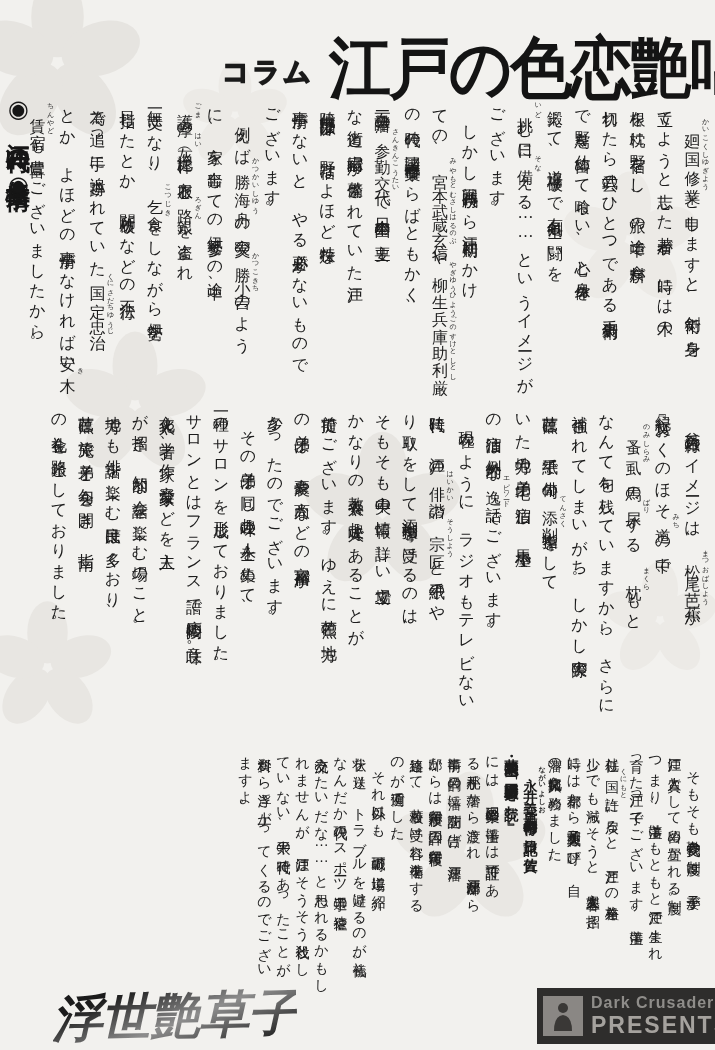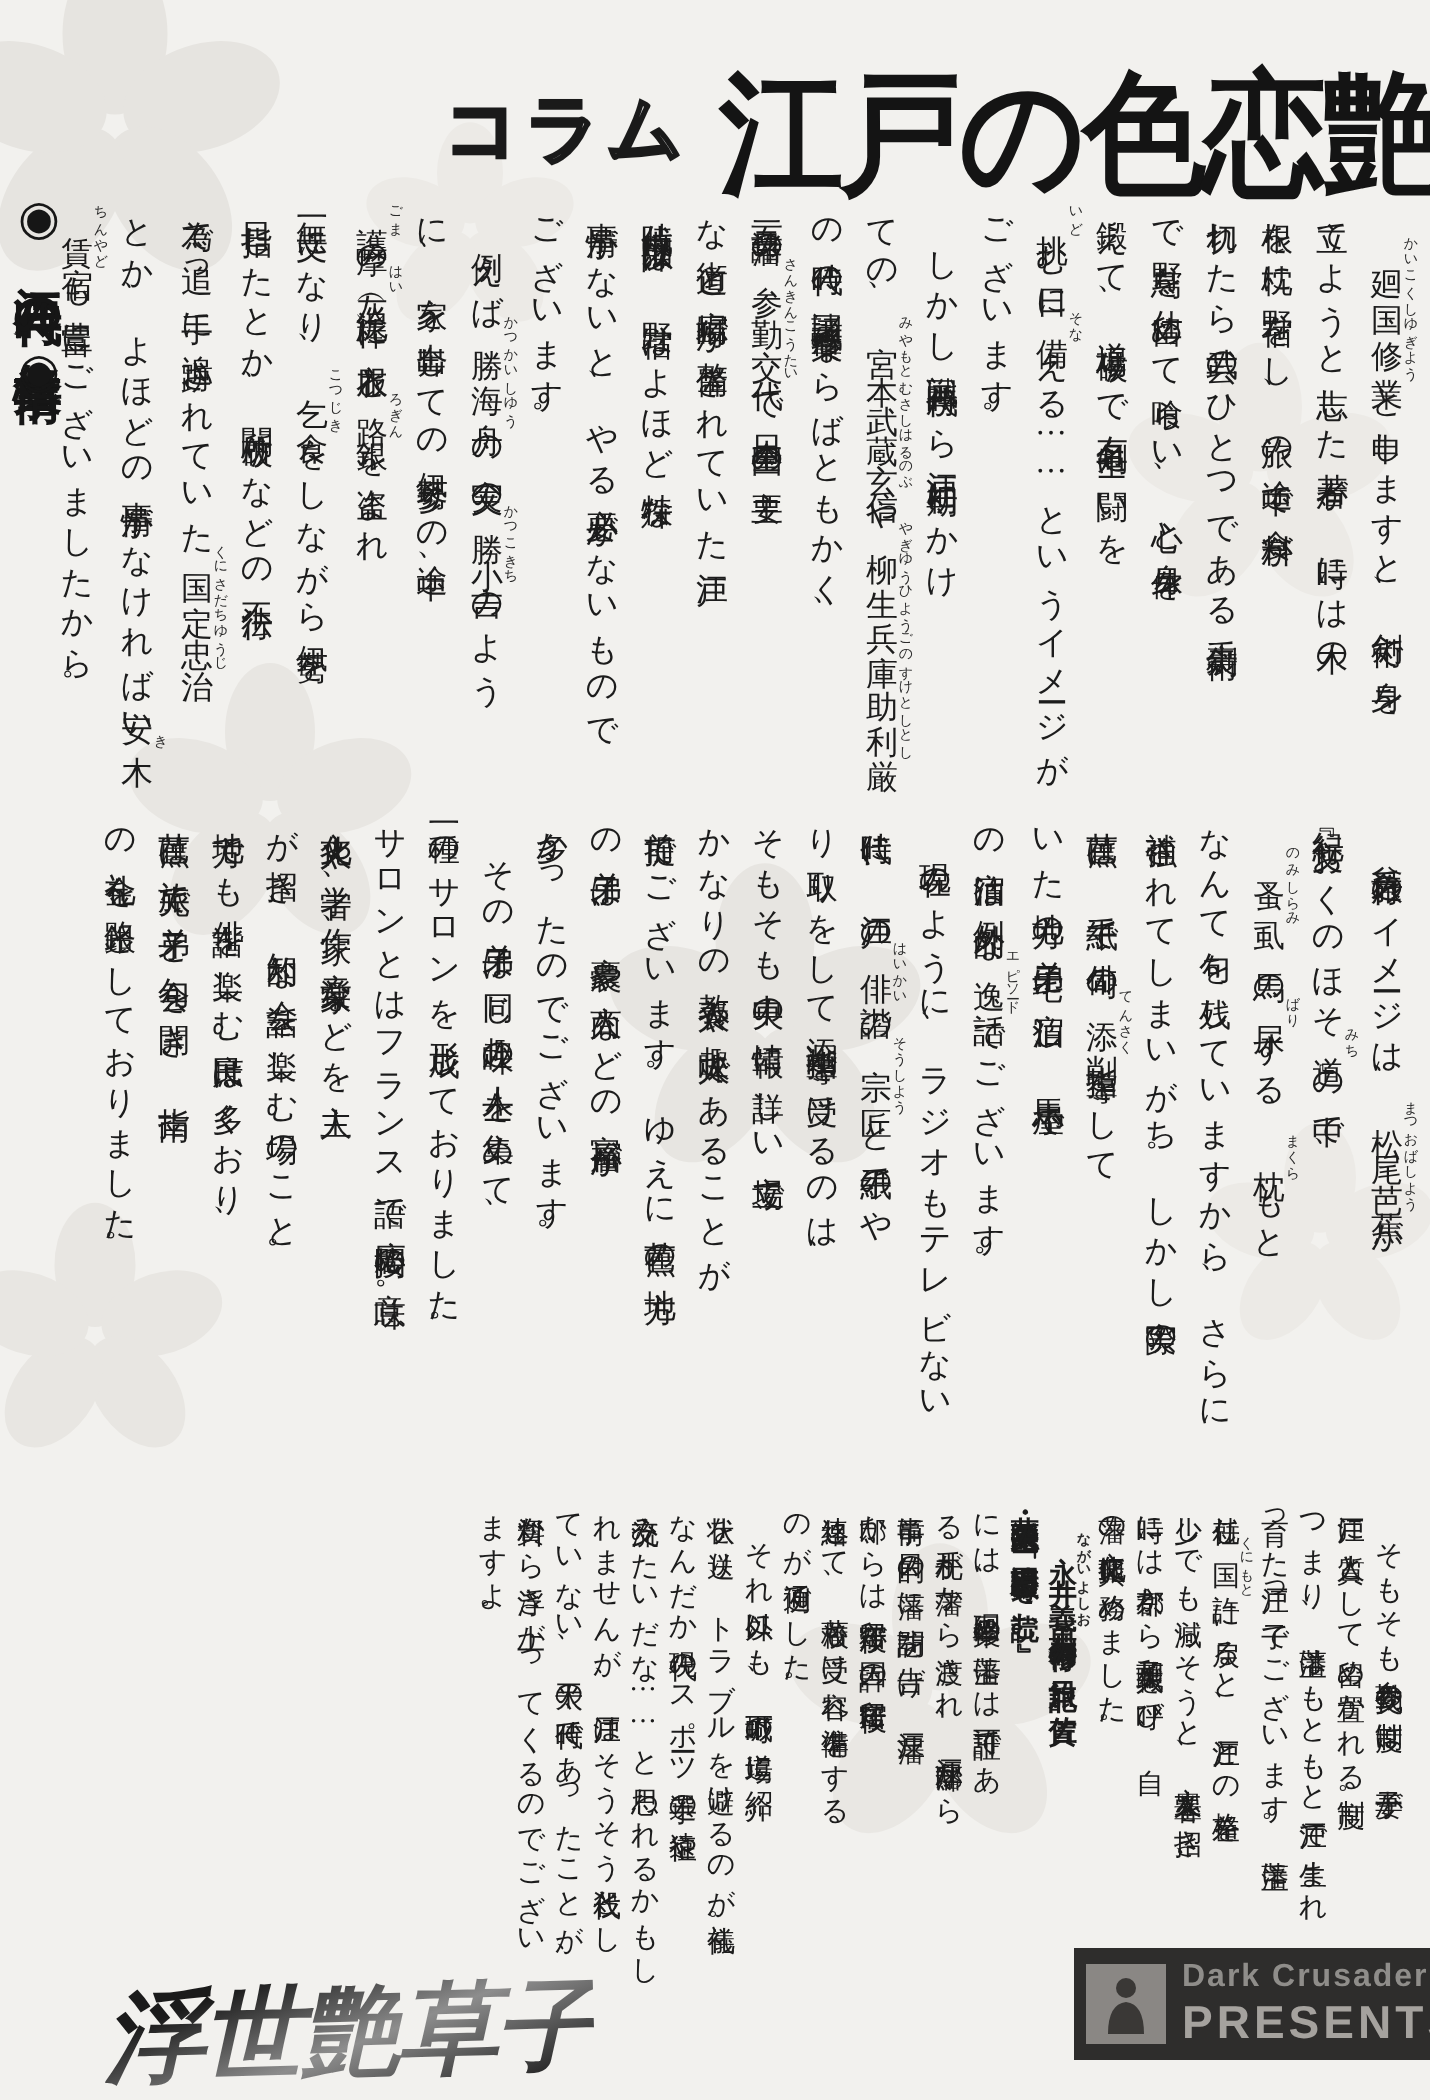--- a/index.html
+++ b/index.html
@@ -12,21 +12,21 @@
   
   .flower{position:absolute;pointer-events:none;}
   .flower svg{display:block;}
   
   .title-row{
     position:absolute;top:4px;left:222px;width:488px;height:100px;
     display:flex;align-items:flex-end;justify-content:flex-start;
   }
   .column-label{
     font-family:Liberation Mono, monospace;
-    font-size:37px;font-weight:bold;letter-spacing:3px;
+    font-size:27px;font-weight:bold;letter-spacing:3px;
     color:#ffffff;-webkit-text-stroke:1.6px #1a1a1a;
     text-shadow:0 0 1px #1a1a1a;
     margin:0 15px 14px 0;white-space:nowrap;
   }
   .main-title{
     font-size:62px;font-weight:bold;line-height:1;white-space:nowrap;
     transform:scaleY(1.08);transform-origin:bottom;
     letter-spacing:-2px;color:#141414;margin-bottom:2px;
   }
   
@@ -60,21 +60,21 @@
     position:absolute;left:52px;bottom:6px;height:56px;
     font-size:50px;font-weight:bold;line-height:56px;white-space:nowrap;
     font-style:italic;letter-spacing:-1px;
     background:linear-gradient(160deg,#1b1b1b 20%,#8d8d8d 55%,#2a2a2a 90%);
     -webkit-background-clip:text;background-clip:text;color:transparent;
     text-shadow:0 0 0 rgba(0,0,0,0);
     transform:rotate(-1.5deg);
   }
   
   .publisher-badge{
-    position:absolute;right:0;bottom:20px;width:178px;height:56px;
+    position:absolute;right:0;bottom:6px;width:178px;height:56px;
     background:#2e2d2c;display:flex;align-items:center;gap:8px;
     padding-left:6px;box-sizing:border-box;
   }
   .publisher-logo{
     width:40px;height:40px;background:#8a8784;flex:0 0 auto;
     display:flex;align-items:center;justify-content:center;
   }
   .publisher-text{
     font-family:"Liberation Sans","DejaVu Sans",sans-serif;
     display:flex;flex-direction:column;line-height:1;

